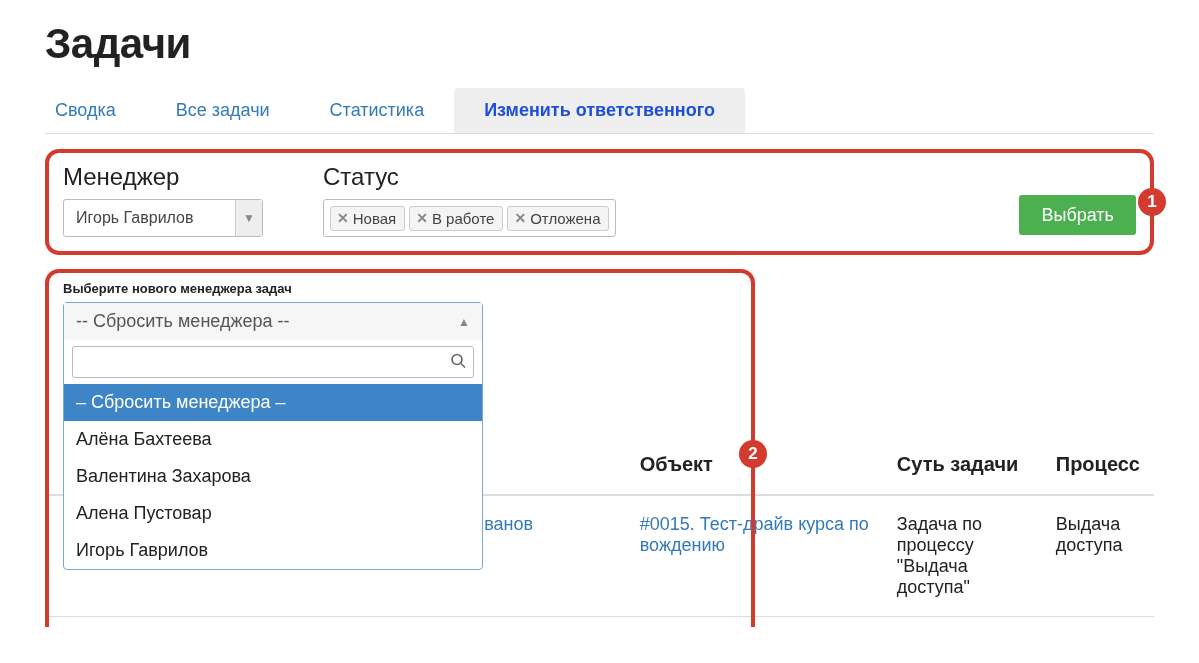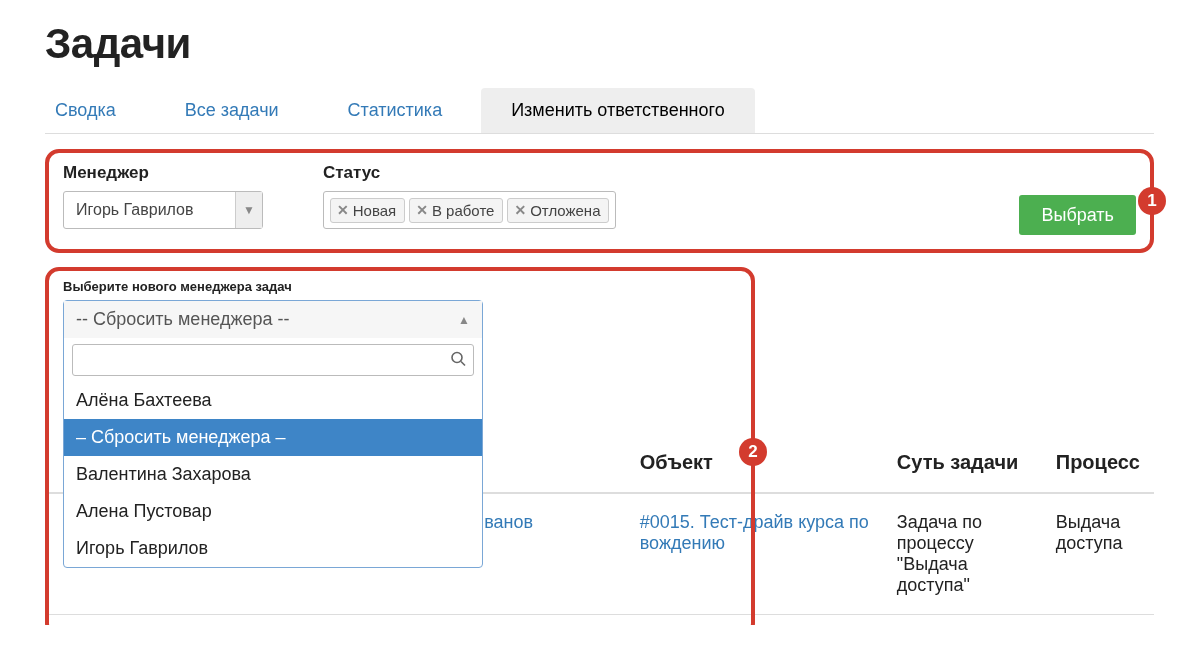--- a/index.html
+++ b/index.html
@@ -10,35 +10,36 @@
     padding: 10px 45px;
   }
   h1.page-title {
     font-size: 42px;
     font-weight: 700;
     margin: 10px 0 20px 0;
     letter-spacing: -0.5px;
   }
   .tabs {
     display: flex;
-    gap: 9px;
+    gap: 0;
     border-bottom: 1px solid #ddd;
     margin-bottom: 15px;
   }
   .tab {
     padding: 12px 30px 12px 30px;
     font-size: 18px;
     color: #337ab7;
     cursor: pointer;
   }
   .tab:first-child { padding-left: 10px; }
   .tab.active {
     background: #eee;
-    color: #000000;
+    color: #1d4ed8;
     border-radius: 4px 4px 0 0;
+    font-weight: bold;
   }
 
   .annot-box {
     border: 4px solid #d33b2e;
     border-radius: 14px;
     padding: 10px 14px 14px 14px;
     position: relative;
     margin-bottom: 14px;
   }
   .badge-num {
@@ -56,21 +57,21 @@
   }
   #box1 .badge-num { right: -16px; top: 50%; transform: translateY(-50%); }
   #box2 .badge-num { right: -16px; top: 50%; transform: translateY(-50%); }
 
   .filter-row {
     display: flex;
     align-items: flex-start;
     gap: 60px;
   }
   .field-group { display:flex; flex-direction:column; gap:8px; }
-  .field-label { font-size: 17px; font-weight:700; }
+  .field-label { font-size: 24px; font-weight:400; }
 
   .select-box {
     border: 1px solid #bbb;
     border-radius: 3px;
     height: 38px;
     display: inline-flex;
     align-items: stretch;
     min-width: 200px;
     background: #fff;
   }
@@ -253,22 +254,22 @@
           <input type="text" placeholder="" style="">
           <span class="mag">
             <svg width="16" height="16" viewBox="0 0 16 16" fill="none" stroke="#666" stroke-width="1.6">
                 <circle cx="7" cy="7" r="5"></circle>
                 <line x1="11" y1="11" x2="15" y2="15"></line>
               </svg>
           </span>
         </div>
       </div>
       <div class="dd-list">
+        <div class="dd-item selected">– Сбросить менеджера –</div>
         <div class="dd-item">Алёна Бахтеева</div>
-        <div class="dd-item selected">– Сбросить менеджера –</div>
         <div class="dd-item">Валентина Захарова</div>
         <div class="dd-item">Алена Пустовар</div>
         <div class="dd-item">Игорь Гаврилов</div>
       </div>
     </div>
   </div>
 </div>
 
 <div class="tbl-wrap">
   <table class="data">

